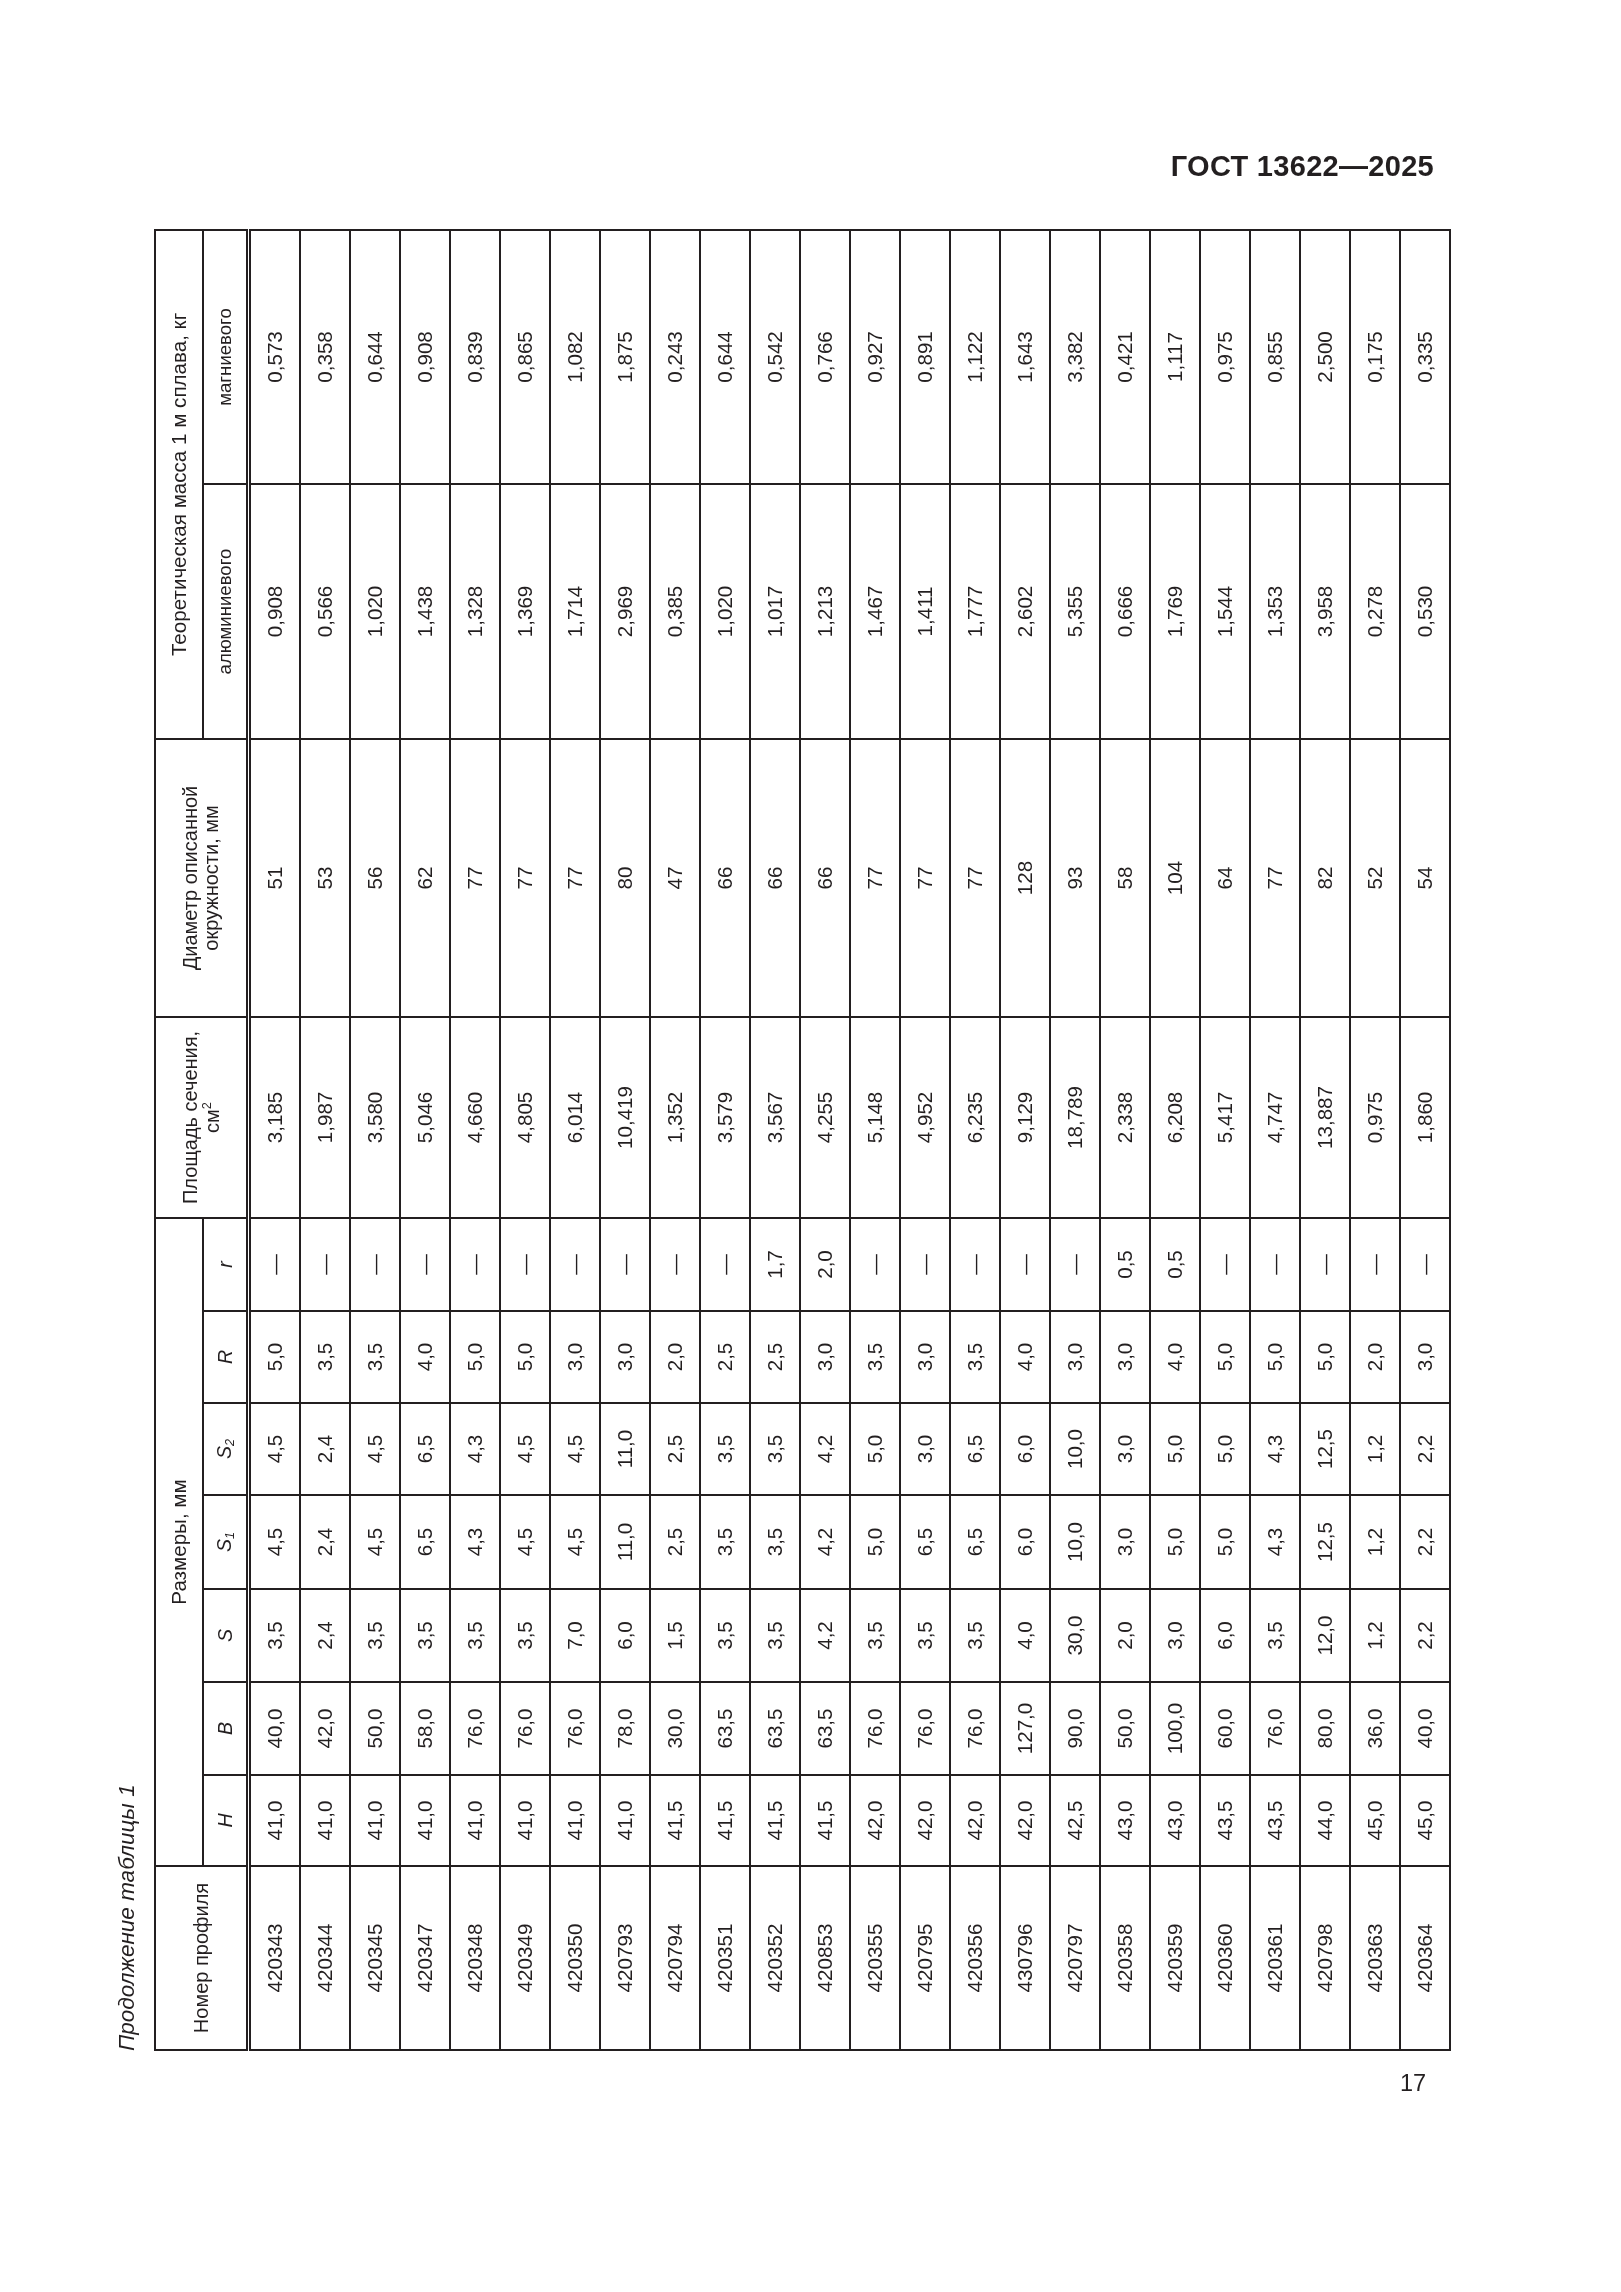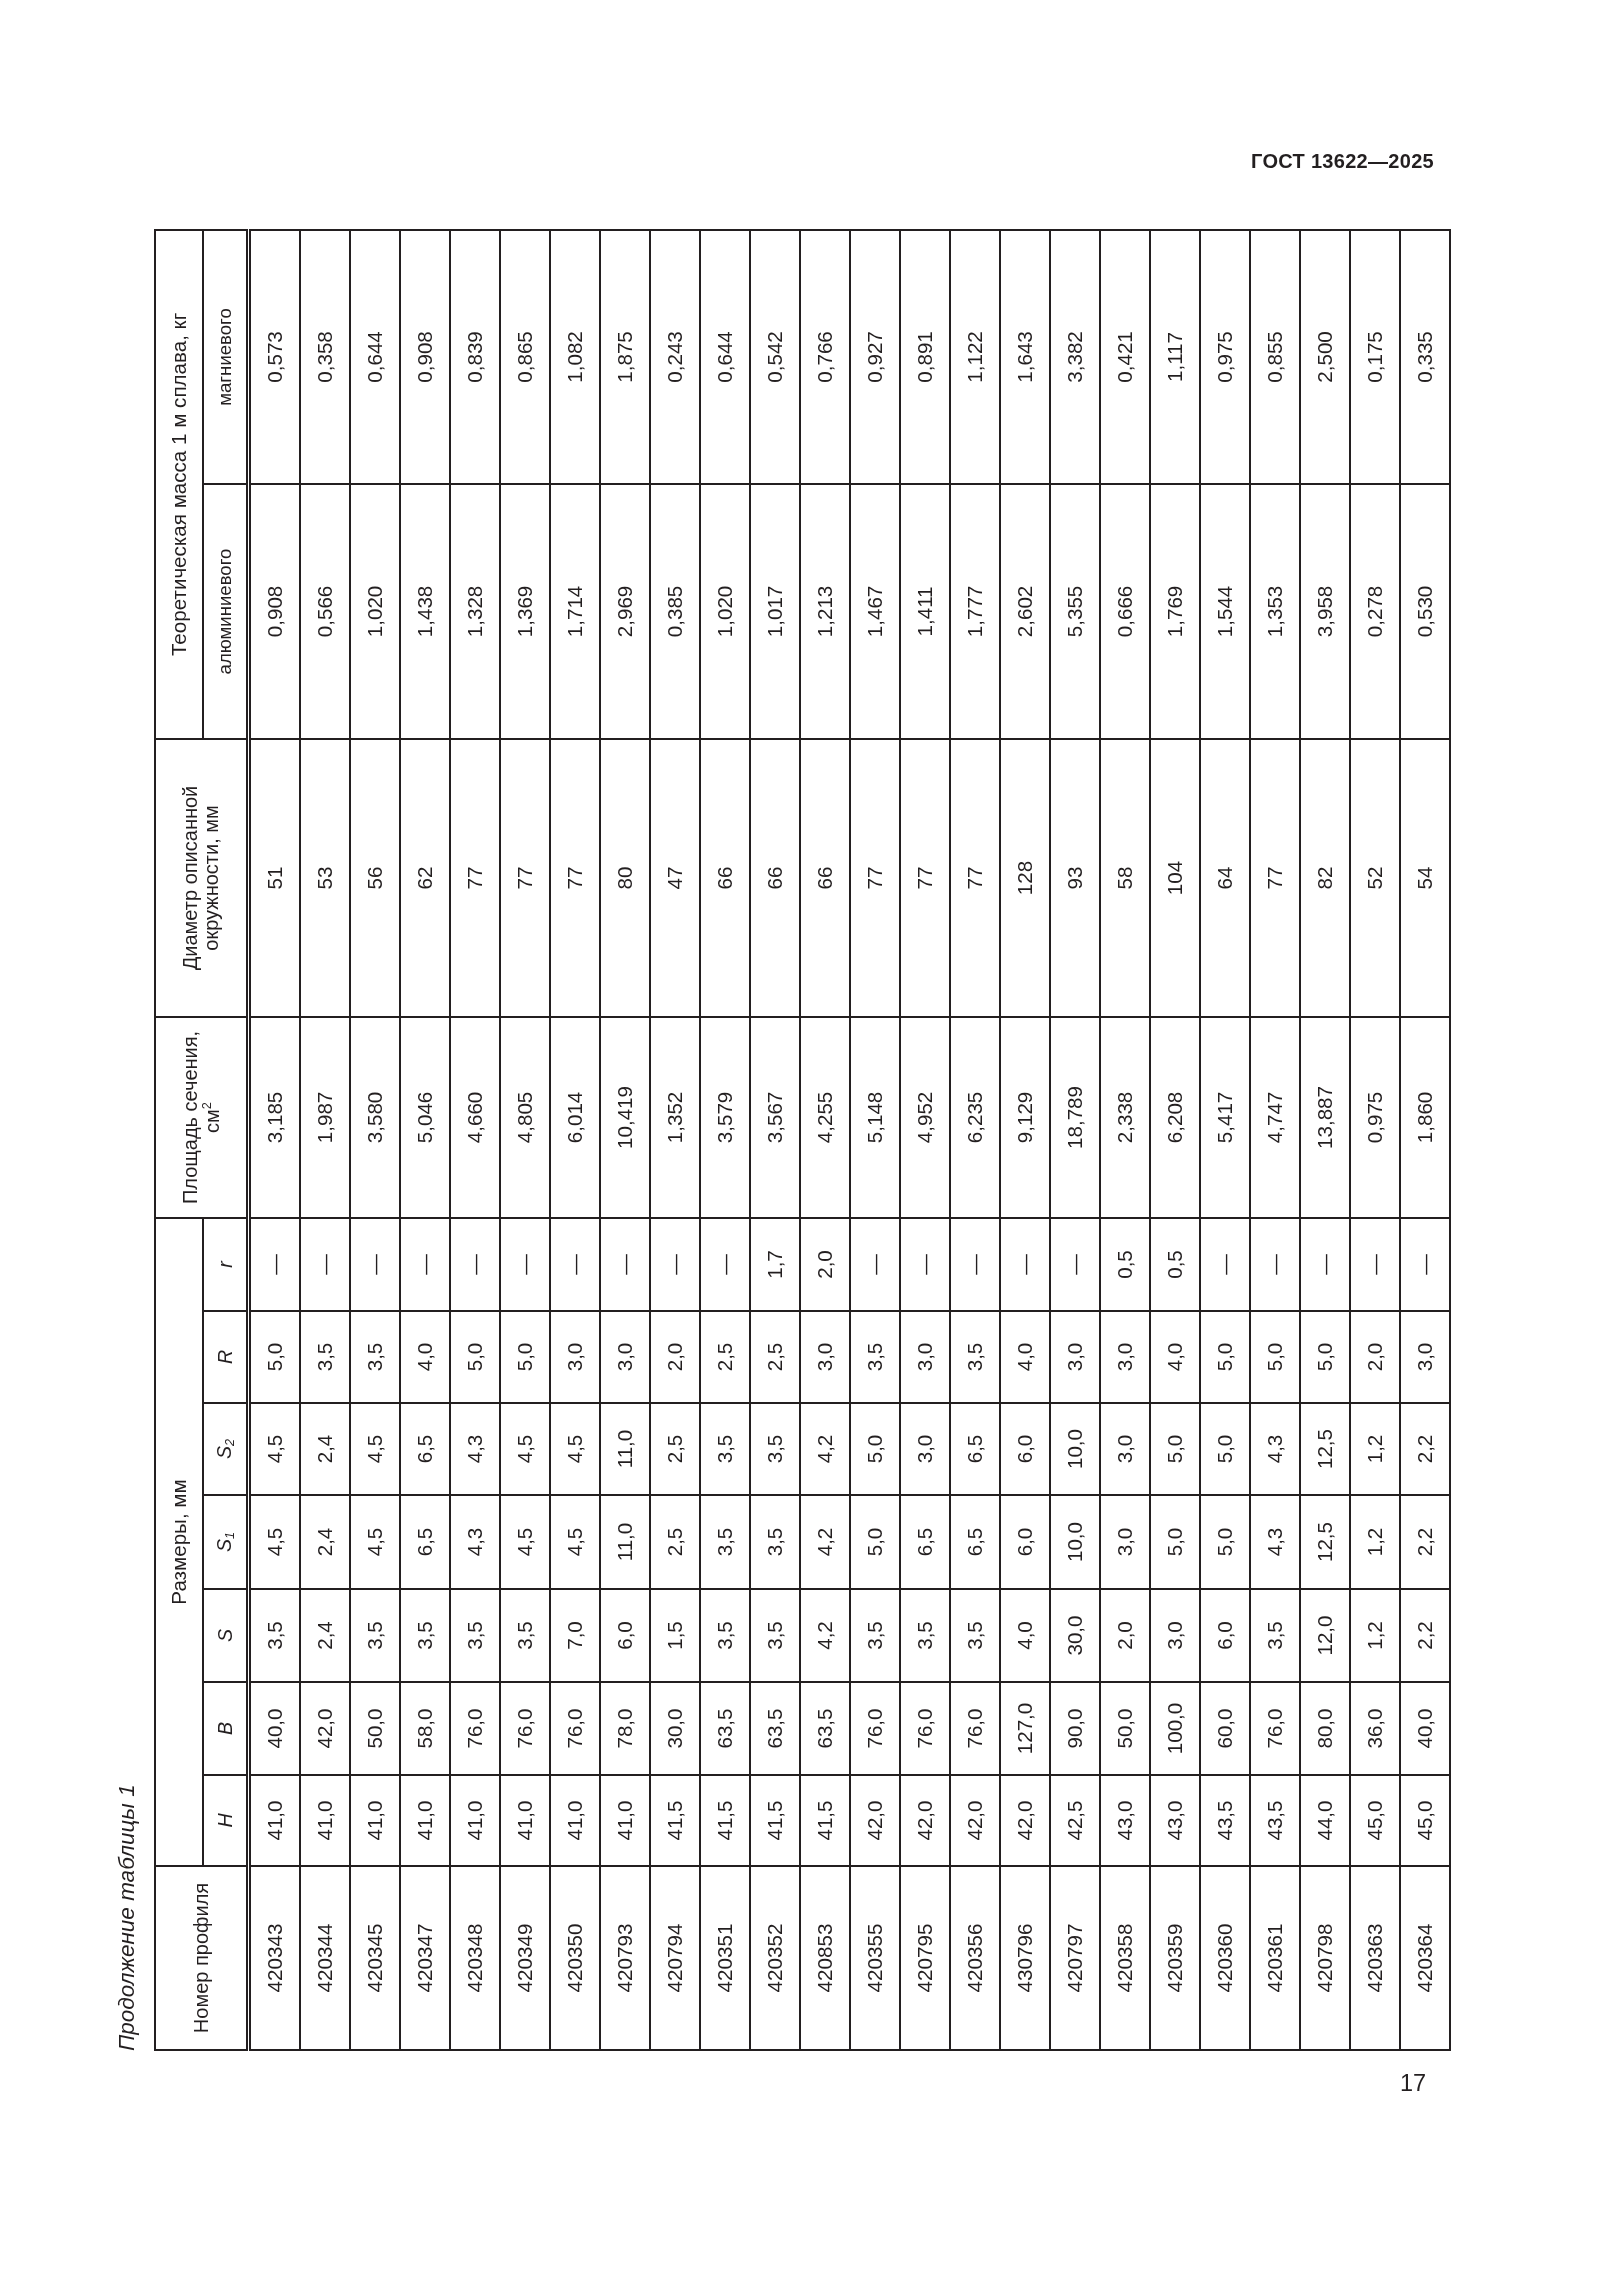--- a/index.html
+++ b/index.html
@@ -3,21 +3,21 @@
 <meta charset="utf-8">
 <style>
   html, body { margin: 0; padding: 0; }
   body {
     width: 1621px; height: 2293px; position: relative; overflow: hidden;
     background: #ffffff; color: #231f20;
     font-family: "Liberation Sans", "DejaVu Sans", sans-serif;
   }
   .std-header {
     position: absolute; right: 187px; top: 150px;
-    font-weight: bold; font-size: 20px; letter-spacing: 0.3px;
+    font-weight: bold; font-size: 29px; letter-spacing: 0.3px;
   }
   .page-number {
     position: absolute; left: 1400px; top: 2070px; font-size: 23.5px;
   }
   
   .caption {
     position: absolute; left: 114px; top: 2051px;
     transform-origin: 0 0; transform: rotate(-90deg);
     font-style: italic; font-size: 22.5px; white-space: nowrap;
   }

